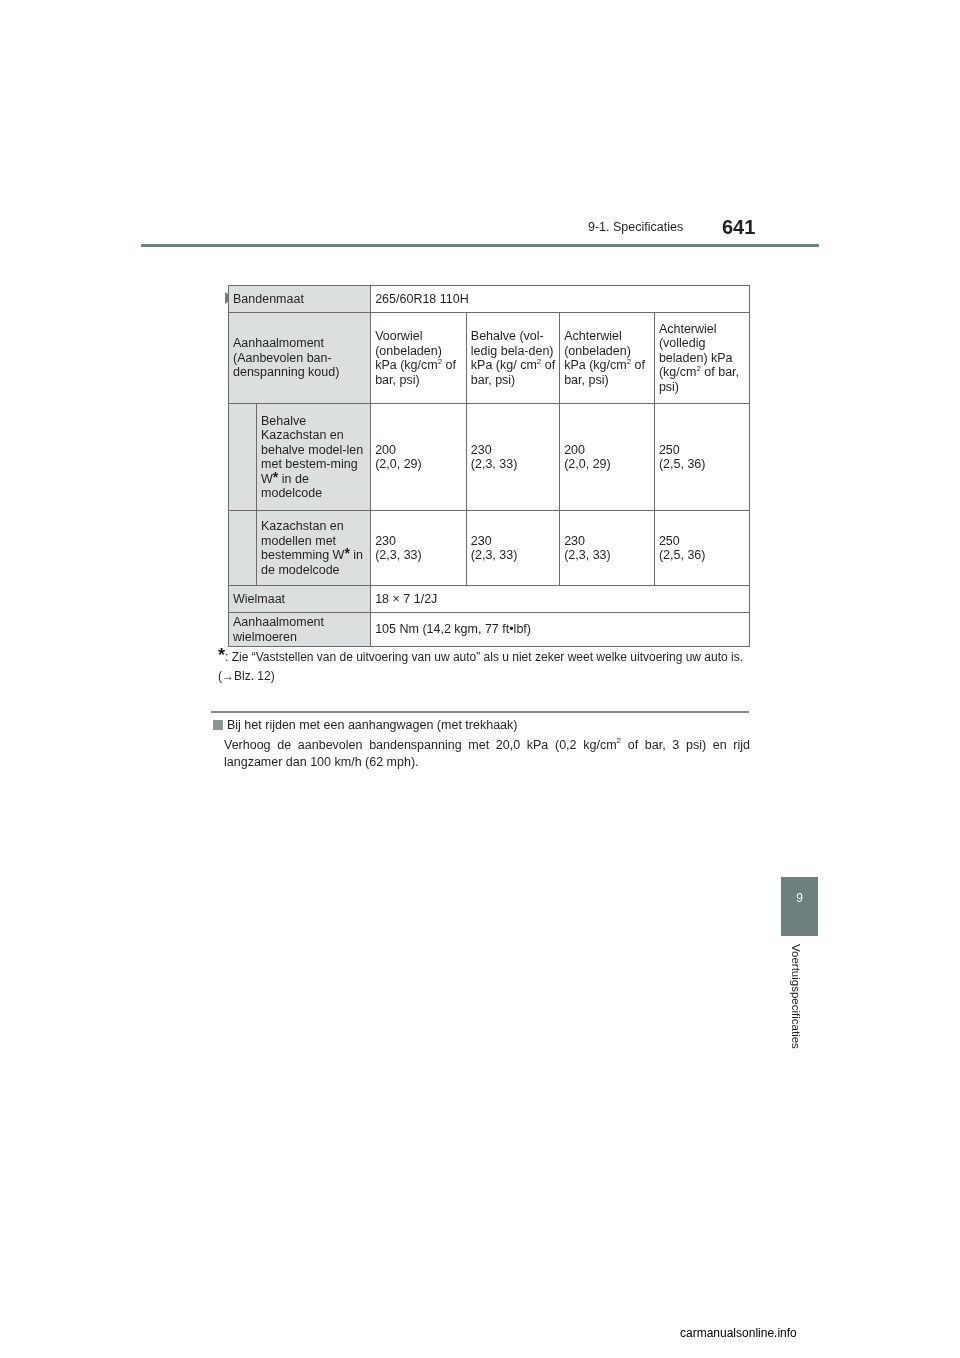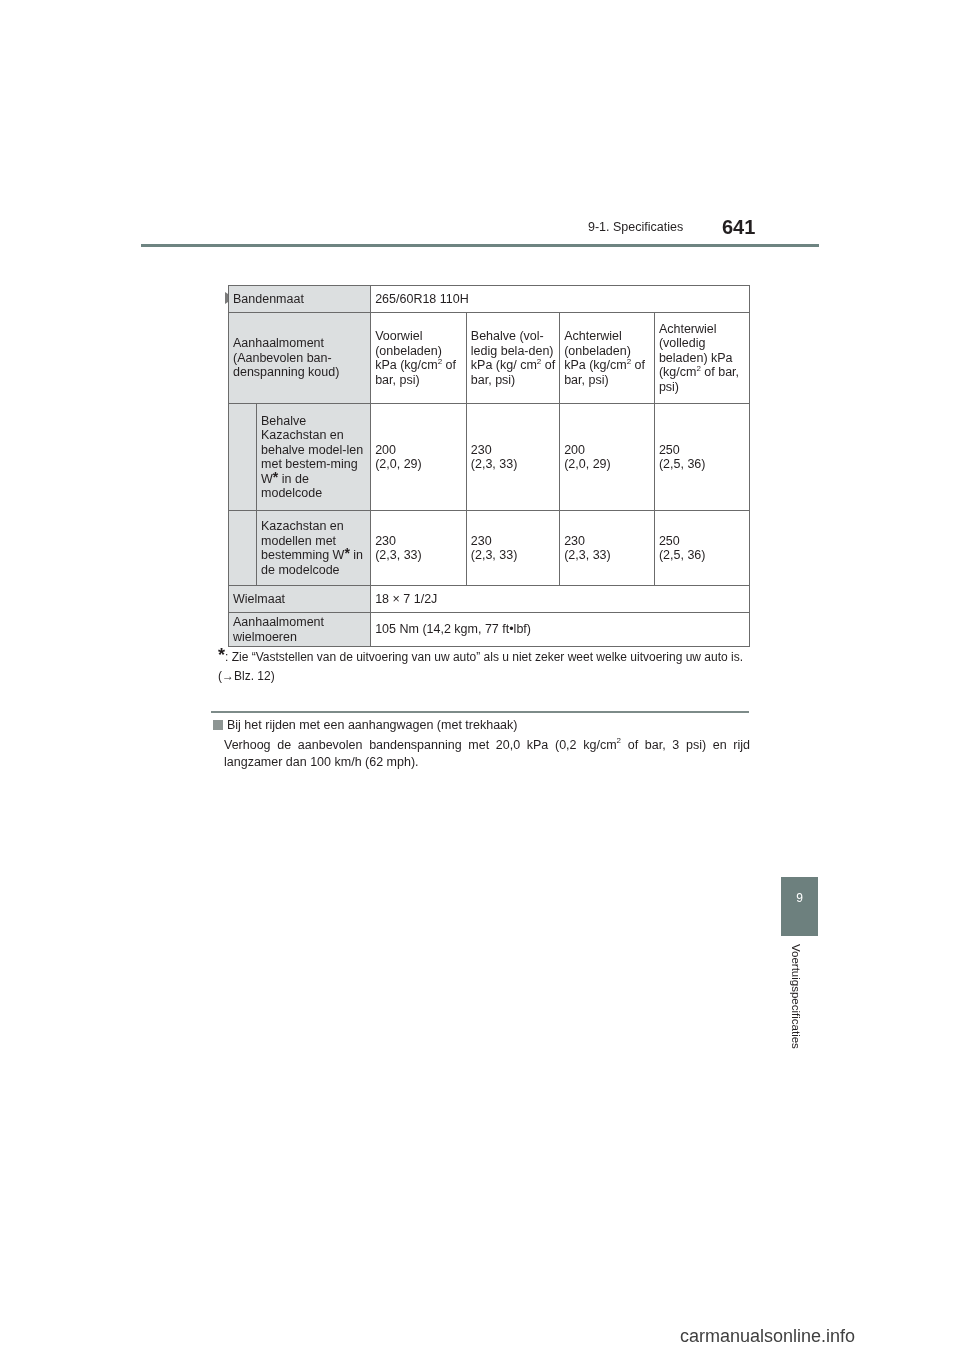--- a/index.html
+++ b/index.html
@@ -18,21 +18,21 @@
   sup { font-size:8px; vertical-align:top; line-height:8px; }
   .star { font-size:14px; vertical-align:top; line-height:10px; font-weight:bold; }
   .foot { position:absolute; left:218px; top:636px; width:532px; font-size:12px; line-height:19px;margin-top:12px; }
   .foot .mk { font-size:18px; font-weight:bold; vertical-align:top; line-height:14px; }
   .rule2 { position:absolute; left:211px; top:711px; width:538px; height:2px; background:#7d8b89; }
   .sec-title { position:absolute; left:213px; top:718px; font-size:12.5px; font-weight:normal; display:flex; align-items:center; }
   .sq { width:10px; height:10px; background:#8d9593; margin-right:4px; }
   .sec-body { position:absolute; left:224px; top:737px; width:526px; font-size:12.5px; line-height:17px; text-align:justify; }
   .tab9 { position:absolute; left:781px; top:877px; width:37px; height:59px; background:#6d807e; color:#fff; font-size:12px; display:flex; align-items:flex-start; justify-content:center; padding-top:14px; box-sizing:border-box; }
   .vlabel { position:absolute; left:790px; top:944px; writing-mode:vertical-rl; font-size:11.5px; color:#231f20; }
-  .wm { position:absolute; left:680px; top:1326px; font-size:18px; color:#404040; }
+  .wm { position:absolute; left:680px; top:1326px; font-size:12px; color:#000000; }
 </style>
 </head>
 <body>
 
 <div class="hdr-section">9-1. Specificaties</div>
 <div class="hdr-page">641</div>
 <div class="hdr-rule"></div>
 
 <div class="subhead">
   <span class="tri"></span>

